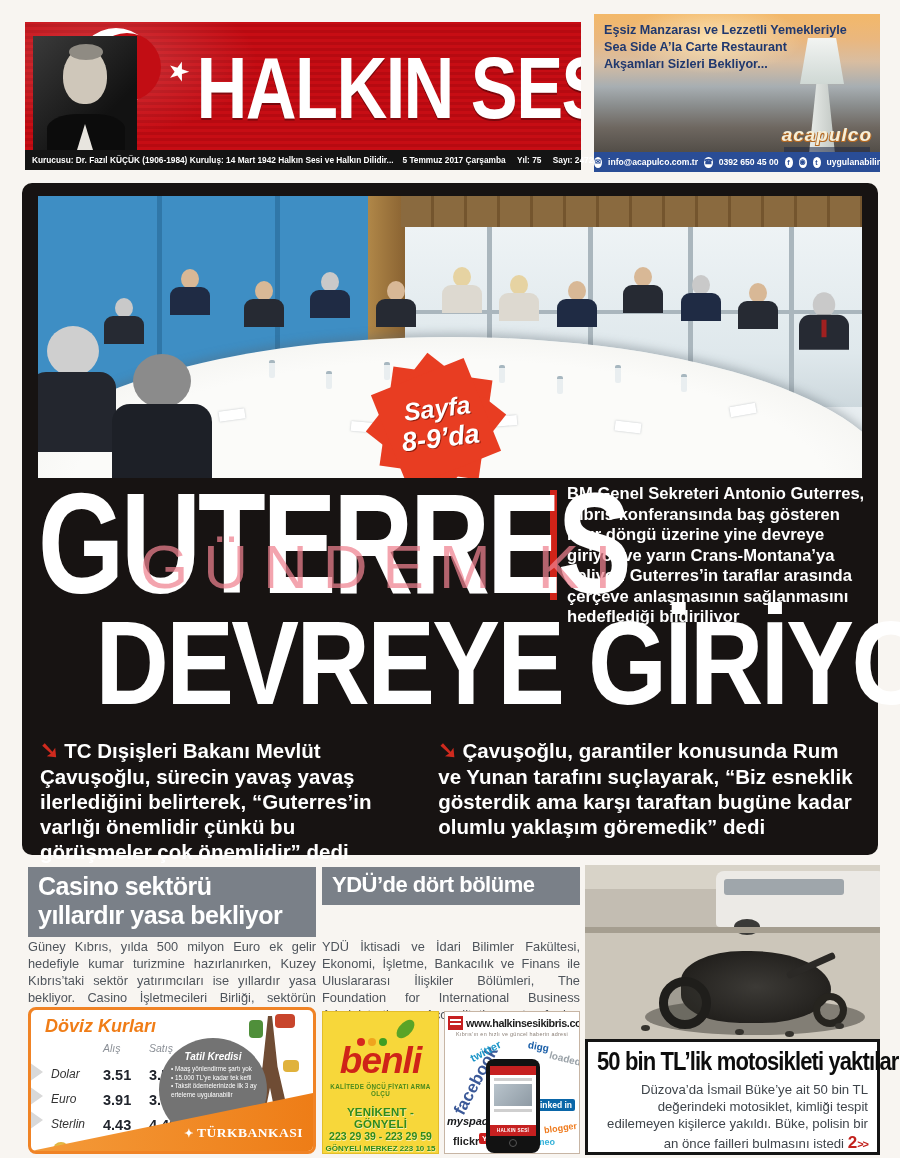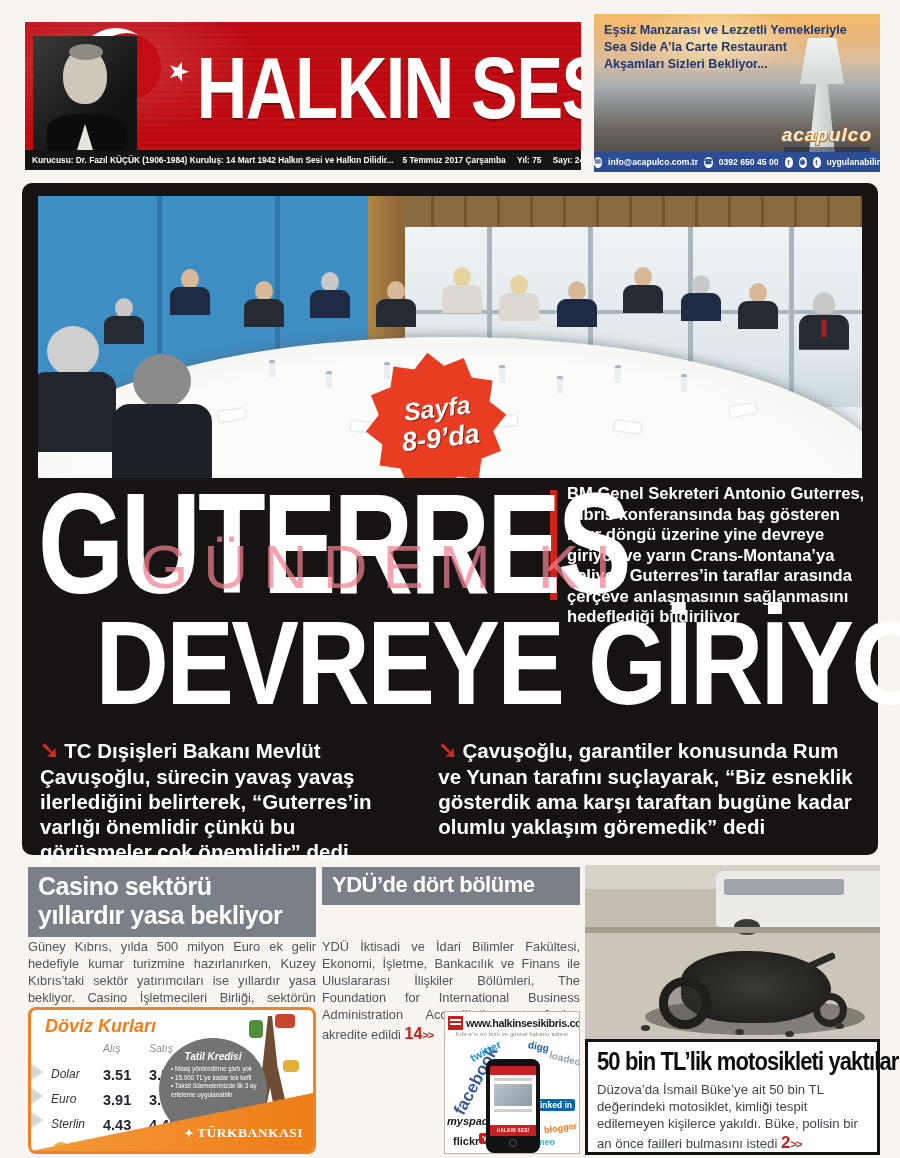--- a/index.html
+++ b/index.html
@@ -189,21 +189,21 @@
   .scorch { position:absolute; left:60px; bottom:4px; width:220px; height:36px; border-radius:50%; background:rgba(40,38,34,.45); }
   .bike-mass { position:absolute; left:96px; bottom:16px; width:150px; height:72px; background:radial-gradient(#3c3a36,#22201d 75%);
      border-radius:46% 60% 52% 44%; }
   .bike-wheel { position:absolute; left:74px; bottom:10px; width:52px; height:52px; border-radius:50%; border:9px solid #1f1e1b; background:rgba(60,58,54,.3); }
   .bike-wheel2 { position:absolute; left:228px; bottom:12px; width:34px; height:34px; border-radius:50%; border:7px solid #26241f; }
   .bike-bar { position:absolute; left:200px; bottom:70px; width:52px; height:7px; background:#2b2926; transform:rotate(-24deg); border-radius:3px; }
   .debris { position:absolute; width:9px; height:6px; background:#35332e; border-radius:50%; }
   .moto-box { position:absolute; left:585px; top:174px; width:295px; height:116px; background:#fff; border:3px solid #141414; padding:5px 9px 0; }
   .moto-title { font-weight:bold; color:#0d0d0d; height:30px; }
   .moto-title .cond2 { display:inline-block; white-space:nowrap; font-size:25px; letter-spacing:-1px; transform:scaleX(.88); transform-origin:left center; }
-  .moto-body { color:#3f454b; font-size:13.2px; line-height:1.3; margin-top:4px; }
+  .moto-body { color:#3f454b; font-size:13.2px; line-height:1.3; margin-top:4px;text-align:right; }
   .moto-body .pref { font-size:17px; }
 </style>
 </head>
 <body>
 
 <div class="page">
 
   <header class="masthead">
     <div class="mast-red">
       <div class="flag-ray"></div>
@@ -435,20 +435,36 @@
           <li>Taksit ödemelerinizde ilk 3 ay erteleme uygulanabilir</li>
         </ul>
       </div>
       <div class="bank-wedge"></div>
       <div class="bank-logo">
         <span class="mark"></span><span>TÜRKBANKASI</span>
         <span class="sub"></span>
       </div>
     </aside>
 
+    <aside class="benli-ad">
+      <span class="benli-leaf"></span>
+      <span class="benli-dots">
+          <i></i>
+          <i></i>
+          <i></i>
+        </span>
+      <div class="benli-brand">benli</div>
+      <div class="benli-tag">KALİTEDE ÖNCÜ FİYATI ARMA ÖLÇÜ</div>
+      <div class="benli-lines">
+        <div class="b1">YENİKENT - GÖNYELİ</div>
+        <div class="b2">223 29 39 - 223 29 59</div>
+        <div class="b3">GÖNYELİ MERKEZ 223 10 15</div>
+
+      </div>
+    </aside>
 
     <aside class="web-ad">
       <div class="web-head">
         <span class="hs-mini"></span>
         <span class="web-url">www.halkinsesikibris.com</span>
       </div>
       <div class="web-sub">Kıbrıs’ın en hızlı ve güncel haberin adresi</div>
       <div class="collage">
         <span class="cw cw-facebook">facebook</span>
         <span class="cw cw-twitter">twitter</span>

